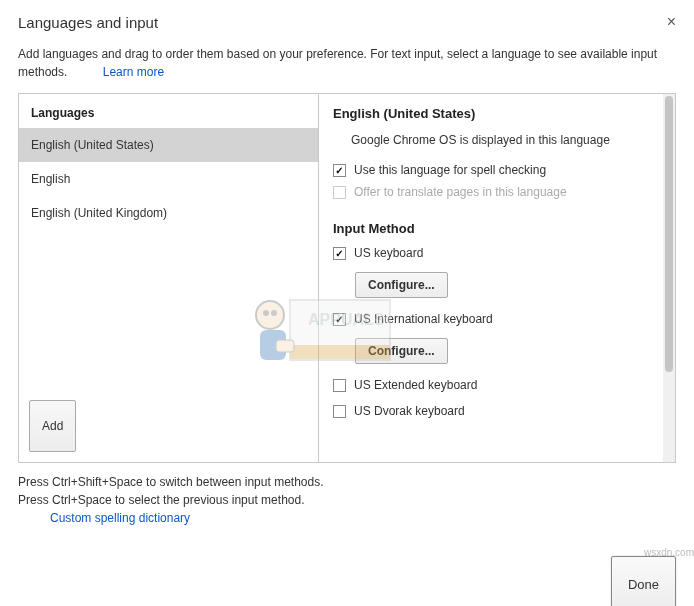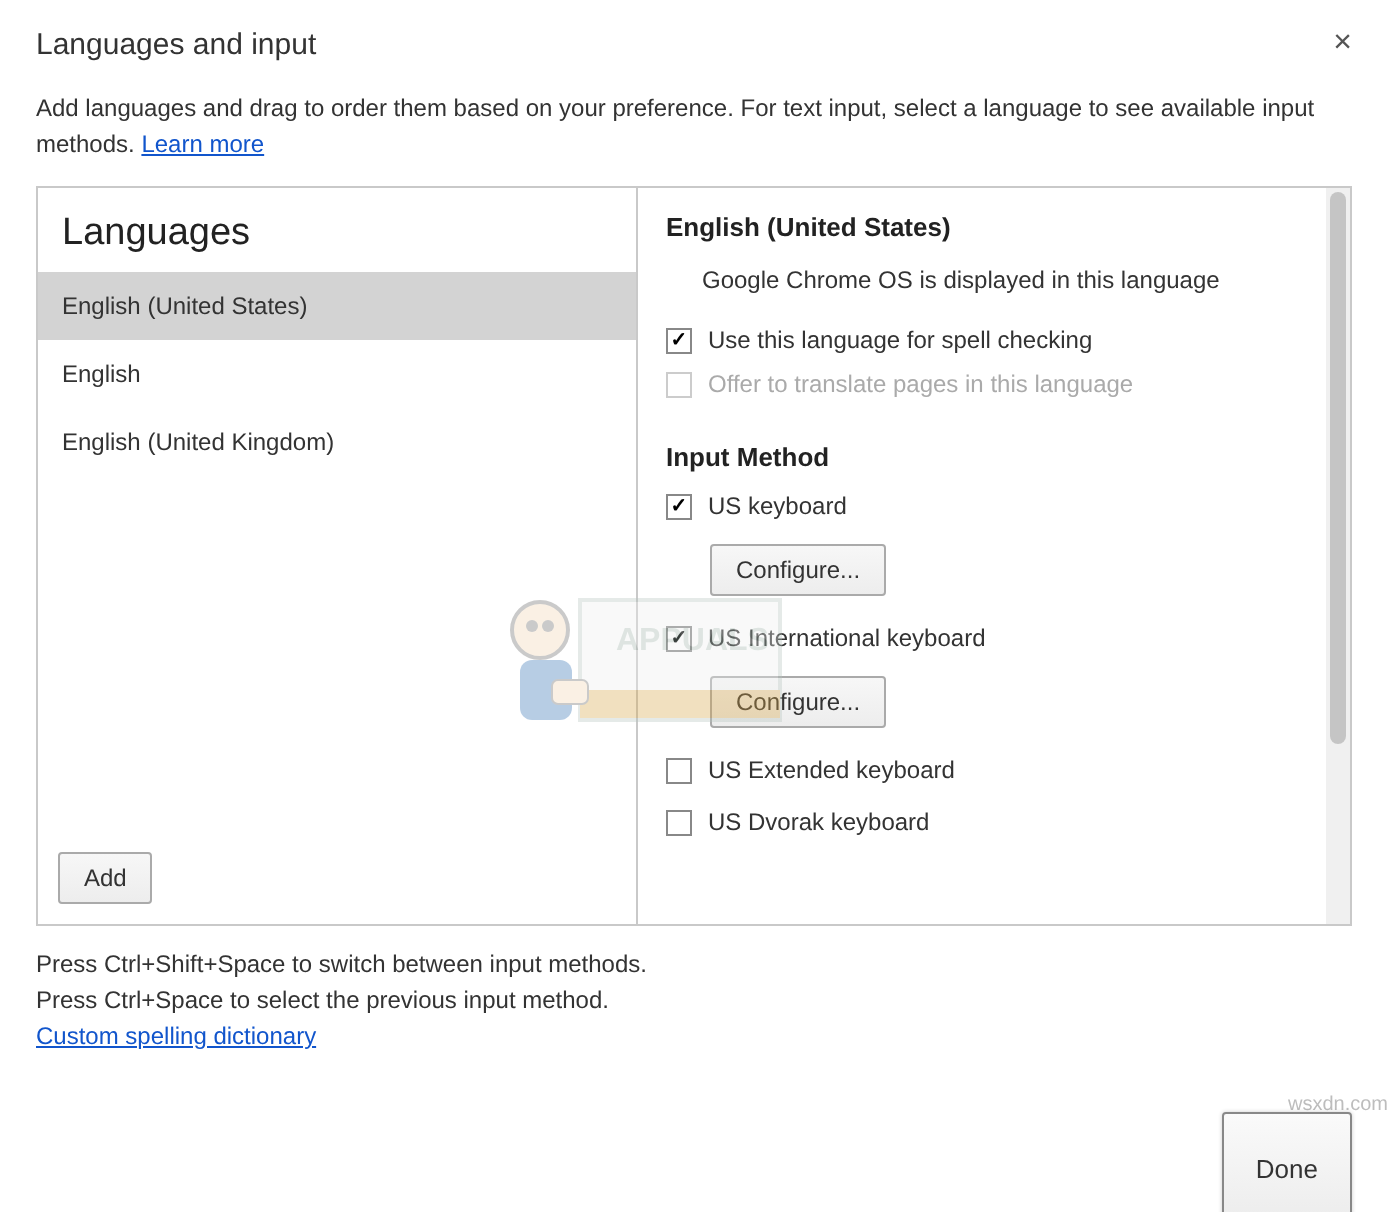--- a/index.html
+++ b/index.html
@@ -12,55 +12,55 @@
     width: 694px;
     height: 606px;
     position: relative;
     overflow: hidden;
   }
   .dialog { padding: 14px 18px 0 18px; }
   .header { display: flex; justify-content: space-between; align-items: flex-start; }
   .title { font-size: 15px; color: #333; }
   .close { font-size: 16px; color: #555; cursor: pointer; line-height: 1; }
   .subtitle { margin-top: 14px; font-size: 12px; color: #333; line-height: 1.5; }
-  .link { color: #1155cc; text-decoration: underline; cursor: pointer; }
+  .link { color: #1155cc; cursor: pointer; margin-left: 32px; }
   .panel-container {
     display: flex;
     border: 1px solid #c9c9c9;
     margin-top: 12px;
     height: 370px;
   }
   .left-panel {
     width: 300px;
     border-right: 1px solid #c9c9c9;
     display: flex;
     flex-direction: column;
     position: relative;
   }
   .section-title {
-    font-weight: normal;
-    font-size: 19px;
+    font-weight: bold;
+    font-size: 12px;
     padding: 12px 12px 8px 12px;
     color: #222;
   }
   .lang-list { flex: 1; }
   .lang-item {
     padding: 10px 12px;
     font-size: 12px;
     color: #333;
     cursor: pointer;
   }
   .lang-item.selected { background: #d3d3d3; }
   .add-container { padding: 10px; }
   .btn {
     display: inline-block;
     border: 1px solid #aaa;
     background: linear-gradient(#f7f7f7, #ededed);
     border-radius: 2px;
-    padding: 5px 12px;
+    padding: 18px 12px;
     font-size: 12px;
     color: #333;
     cursor: pointer;
     min-width: 40px;
   }
   .right-outer { flex:1; display:flex; }
   .right-panel {
     flex: 1;
     padding: 12px 14px;
     overflow: hidden;
@@ -97,20 +97,21 @@
     display:inline-block;
     margin-left: 22px;
     margin-top: 4px;
     margin-bottom: 6px;
     border: 1px solid #aaa;
     background: linear-gradient(#f7f7f7, #ededed);
     border-radius: 2px;
     padding: 5px 12px;
     font-size: 12px;
     cursor:pointer;
+    font-weight:bold;
   }
   .footer-text {
     margin-top: 10px;
     font-size: 12px;
     color: #333;
     line-height: 1.5;
   }
   .shelf-row { margin-top: 10px; display:flex; align-items:center; font-size:12px;}
   .done-container {
     position: absolute;

